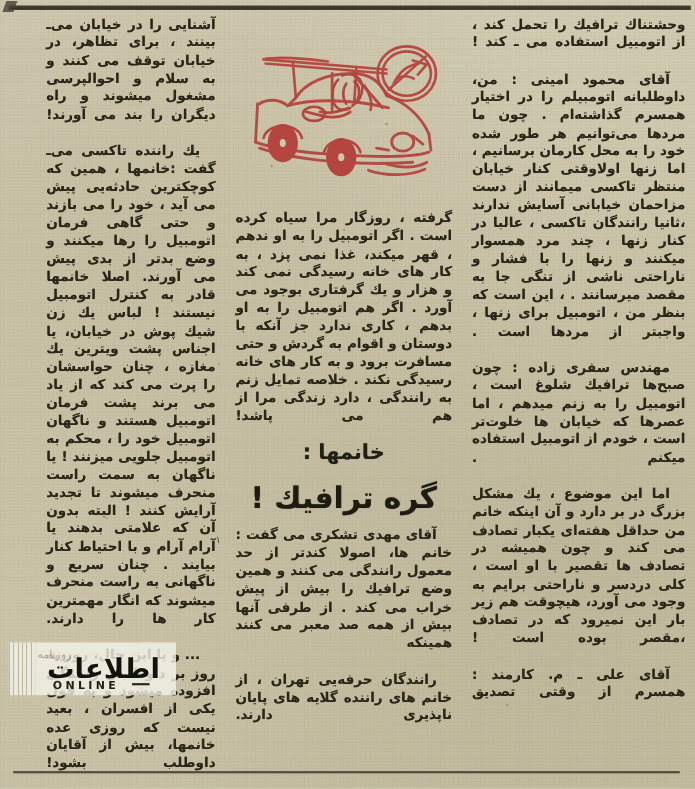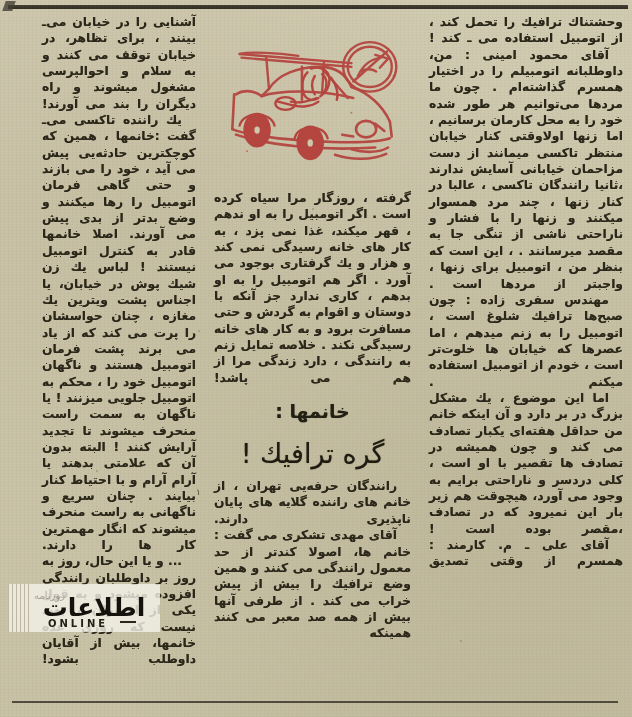--- a/index.html
+++ b/index.html
@@ -57,30 +57,30 @@
     margin:0 0 0 0;
     font-size:12.3px;
     line-height:16.35px;
     text-align:justify;
     text-align-last:justify;
     color:#2a2619;
     font-weight:700;
     letter-spacing:-0.1px;
     text-shadow:0 0 .6px rgba(60,52,32,.55);
   }
-  p.body + p.body{margin-top:0px;}
+  p.body + p.body{margin-top:17px;}
   p.indent{text-indent:14px;}
   .headline-block{margin:12px 0 6px 0;}
   .kicker{
     font-size:19px;line-height:26px;color:#221f14;font-weight:700;
     text-align:left;text-align-last:center;margin:12px;
     text-shadow:0 0 .7px rgba(55,48,28,.6);
   }
   .headline{
-    font-size:27px;line-height:36px;color:#1e1b11;font-weight:400;
+    font-size:27px;line-height:36px;color:#1e1b11;font-weight:700;
     text-align:center;text-align-last:center;margin:0;
     text-shadow:0 0 .9px rgba(50,44,26,.65);
   }
   
   .illo{
     width:100%;height:168px;margin:0 0 8px 0;position:relative;
   }
   .illo svg{display:block;width:100%;height:100%;}
   
   .watermark{
@@ -223,22 +223,22 @@
         </svg>
       </div>
 
       <p class="body">گرفته ، روزگار مرا سیاه كرده است . اگر اتومبیل را به او ندهم ، قهر میكند، غذا نمی پزد ، به كار های خانه رسیدگی نمی كند و هزار و یك گرفتاری بوجود می آورد . اگر هم اتومبیل را به او بدهم ، كاری ندارد جز آنكه با دوستان و اقوام به گردش و حتی مسافرت برود و به كار های خانه رسیدگی نكند . خلاصه تمایل زنم به رانندگی ، دارد زندگی مرا از هم می پاشد!</p>
 
       <div class="headline-block">
         <p class="kicker">خانمها :</p>
         <p class="headline">گره ترافیك !</p>
       </div>
 
+      <p class="body indent">آقای مهدی تشكری می گفت : خانم ها، اصولا كندتر از حد معمول رانندگی می كنند و همین وضع ترافیك را بیش از پیش خراب می كند . از طرفی آنها بیش از همه صد معبر می كنند همینكه</p>
       <p class="body indent">رانندگان حرفه‌یی تهران ، از خانم های راننده گلایه های پایان ناپذیری دارند.</p>
-      <p class="body indent">آقای مهدی تشكری می گفت : خانم ها، اصولا كندتر از حد معمول رانندگی می كنند و همین وضع ترافیك را بیش از پیش خراب می كند . از طرفی آنها بیش از همه صد معبر می كنند همینكه</p>
     </div>
 
     <div class="col col-left">
       <p class="body">آشنایی را در خیابان می‌ـ بینند ، برای تظاهر، در خیابان توقف می كنند و به سلام و احوالپرسی مشغول میشوند و راه دیگران را بند می آورند!</p>
       <p class="body indent">یك راننده تاكسی می‌ـ گفت :خانمها ، همین كه كوچكترین حادثه‌یی پیش می آید ، خود را می بازند و حتی گاهی فرمان اتومبیل را رها میكنند و وضع بدتر از بدی پیش می آورند. اصلا خانمها قادر به كنترل اتومبیل نیستند ! لباس یك زن شیك پوش در خیابان، یا اجناس پشت ویترین یك مغازه ، چنان حواسشان را پرت می كند كه از یاد می برند پشت فرمان اتومبیل هستند و ناگهان اتومبیل خود را ، محكم به اتومبیل جلویی میزنند ! یا ناگهان به سمت راست منحرف میشوند تا تجدید آرایش كنند ! البته بدون آن كه علامتی بدهند یا آرام آرام و با احتیاط كنار بیایند . چنان سریع و ناگهانی به راست منحرف میشوند كه انگار مهمترین كار ها را دارند.</p>
       <p class="body indent">... و یا این حال، روز به روز بر داوطلبان رانندگی افزوده میشود و به قول یكی از افسران ، بعید نیست كه روزی عده خانمها، بیش از آقایان داوطلب بشود!</p>
     </div>
 
   </div>
 

